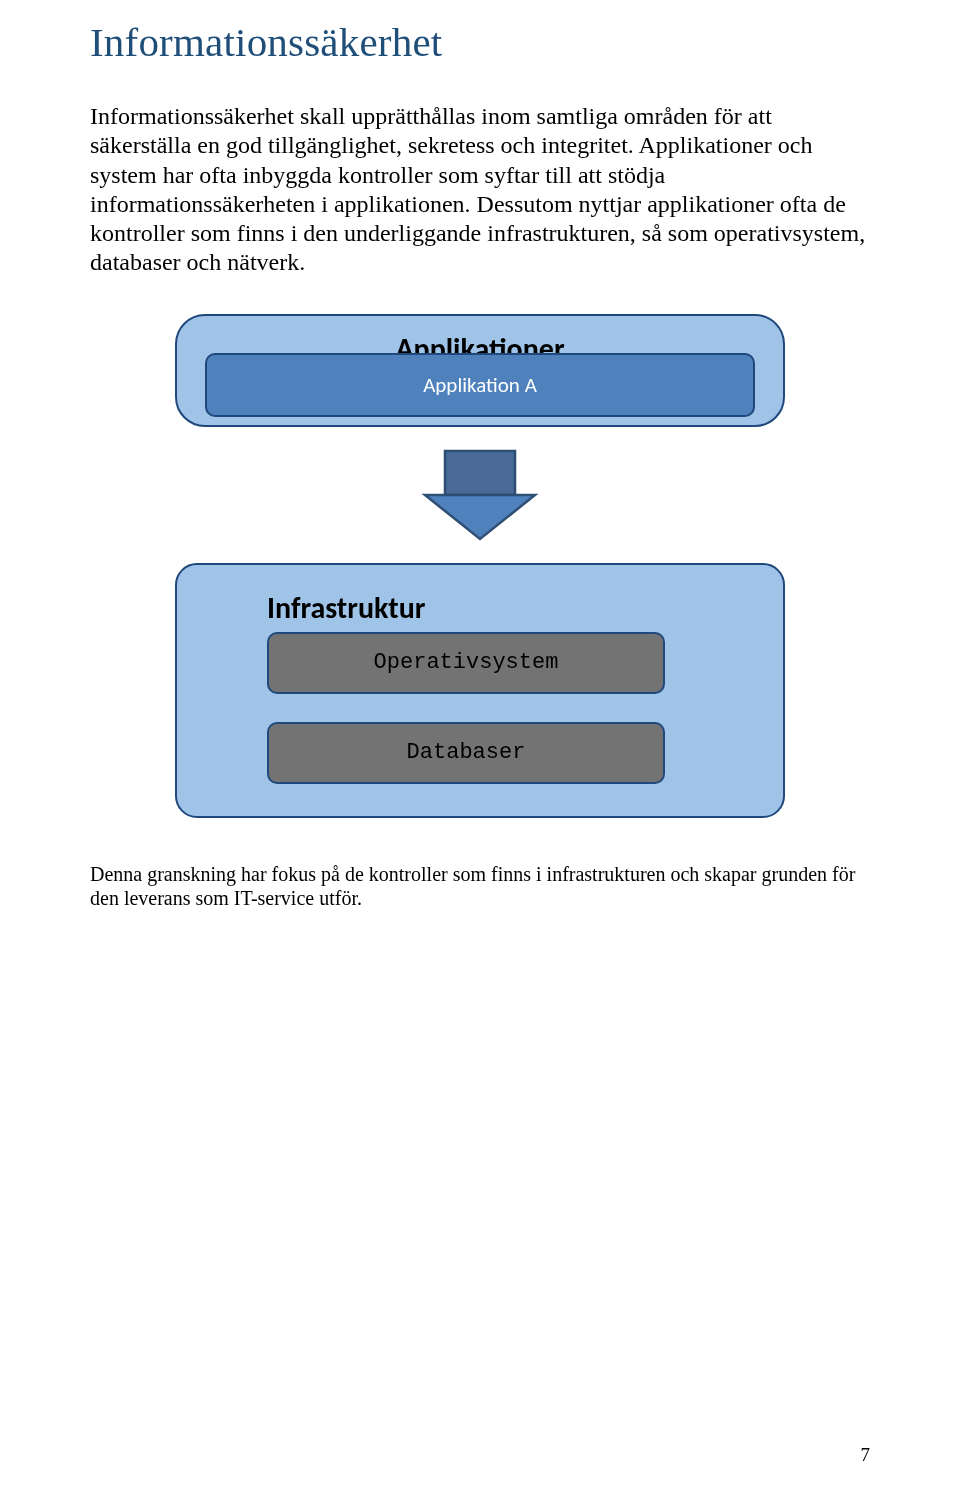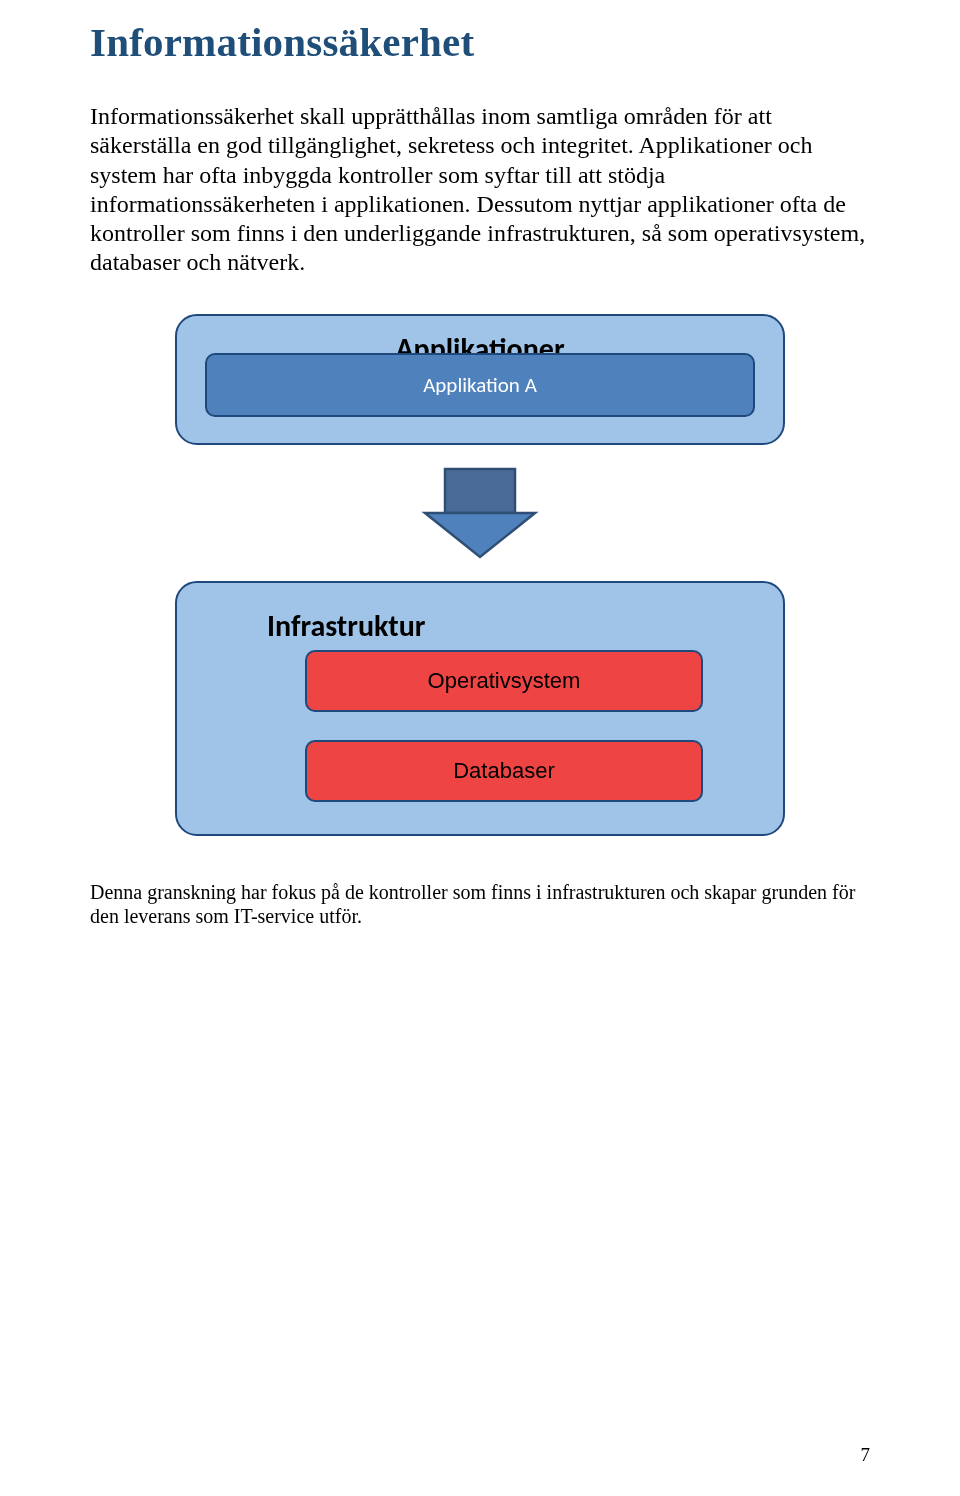--- a/index.html
+++ b/index.html
@@ -1,30 +1,30 @@
 <!DOCTYPE html>
 <html><head>
 <meta charset="utf-8">
 <style>
   * { box-sizing: border-box; margin: 0; padding: 0; }
   html, body { width: 960px; background: #fff; font-family: "Times New Roman", Times, serif; color: #000; }
   .page { width: 960px; min-height: 1496px; padding: 18px 90px 30px 90px; position: relative; }
-  .title { font-size: 41px; font-weight: 700; color: #1f4e79; margin-bottom: 36px; letter-spacing: 0.2px; }
+  .title { font-size: 41px; font-weight: 400; color: #1f4e79; margin-bottom: 36px; letter-spacing: 0.2px; }
   .para { font-size: 24px; line-height: 1.22; margin-bottom: 3px; }
   .diagram-wrap { margin-top: 36px; display:flex; flex-direction:column; align-items:center; }
   .panel { width: 610px; border: 2.5px solid #1f487c; border-radius: 22px; background: #a0c4e8; }
-  .panel-apps { padding: 14px 28px 26px 28px; }
+  .panel-apps { padding: 14px 28px 8px 28px; border-radius: 30px; }
   .panel-title { font-family: Calibri, Arial, sans-serif; font-size: 30px; font-weight: 700; color:#000; text-align:center; }
   .apps-row { display:flex; gap: 22px; margin-top: -14px; }
   .app-box { flex: 1 1 0; height: 64px; border: 2.5px solid #1f487c; border-radius: 10px; background: #4f82bd; display:flex; align-items:center; justify-content:center; font-family: Calibri, Arial, sans-serif; font-size: 21px; color:#fff; }
   .arrow-wrap { width: 610px; display:flex; justify-content:center; margin: 22px 0 22px 0; }
   .arrow-svg { display:block; }
   .panel-infra { padding: 24px 118px 32px 90px; }
   .infra-title { font-family: Calibri, Arial, sans-serif; font-size: 30px; font-weight: 700; color:#000; margin-bottom: 6px; }
-  .infra-box { width: 100%; height: 62px; border: 2.5px solid #1f487c; border-radius: 10px; background: #ef4444; display:flex; align-items:center; justify-content:center; font-family: Liberation Sans, sans-serif; font-size: 22px; color:#000; margin-bottom: 28px; margin-left: 38px; }
+  .infra-box { width: 100%; height: 62px; border: 2.5px solid #1f487c; border-radius: 10px; background: #737373; display:flex; align-items:center; justify-content:center; font-family: Liberation Mono, monospace; font-size: 22px; color:#000; margin-bottom: 28px; }
   .infra-box:last-child { margin-bottom: 0; }
   .closing { font-size: 20px; line-height: 1.22; margin-top: 44px; }
   .pagenum { position:absolute; bottom: 30px; right: 90px; font-size: 19px; }
 </style>
 </head>
 <body>
 
 <div class="page">
 
   <h1 class="title">Informationssäkerhet</h1>

